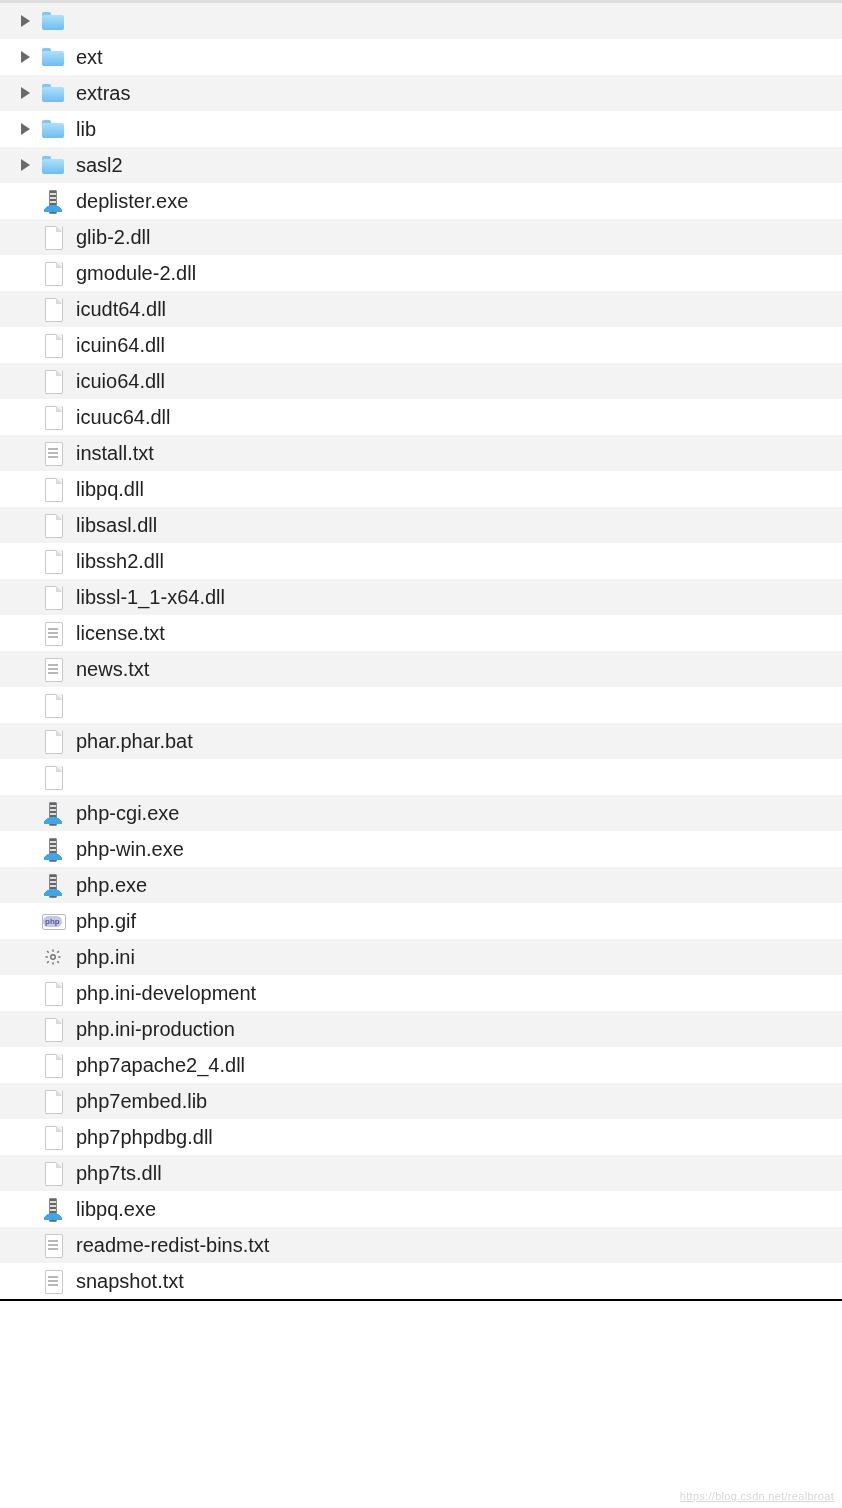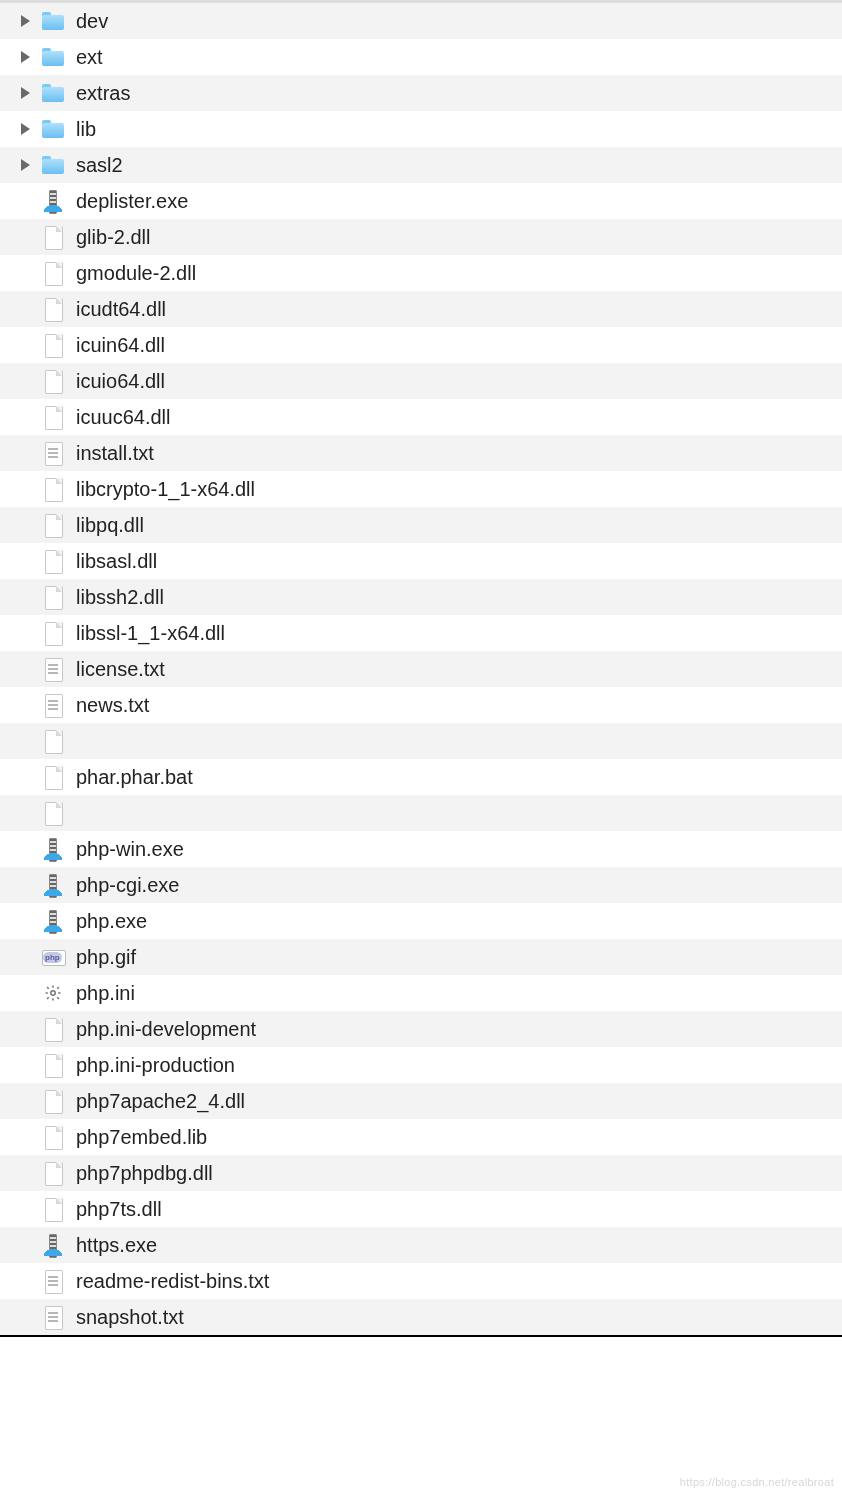--- a/index.html
+++ b/index.html
@@ -173,37 +173,37 @@
     height: 18px;
   }
   .label {
     flex: 1;
     overflow: hidden;
     text-overflow: ellipsis;
   }
   .watermark {
     position: absolute;
     right: 8px;
-    bottom: 20px;
+    bottom: 6px;
     font-size: 11px;
     color: #d7d7d7;
     letter-spacing: 0.3px;
     pointer-events: none;
+    text-decoration: underline;
   }
 </style>
 </head>
 <body>
 
 <div class="panel" id="tree">
     <div class="row">
       <span class="arrow-slot">
         <span class="disclosure"></span>
       </span>
       <span class="icon icon-folder"></span>
-      <span class="label">dev</span>
     </div>
     <div class="row">
       <span class="arrow-slot">
         <span class="disclosure"></span>
       </span>
       <span class="icon icon-folder"></span>
       <span class="label">ext</span>
     </div>
     <div class="row">
       <span class="arrow-slot">
@@ -262,25 +262,20 @@
       <span class="label">icuuc64.dll</span>
     </div>
     <div class="row">
       <span class="arrow-slot"></span>
       <span class="icon icon-text"></span>
       <span class="label">install.txt</span>
     </div>
     <div class="row">
       <span class="arrow-slot"></span>
       <span class="icon icon-file"></span>
-      <span class="label">libcrypto-1_1-x64.dll</span>
-    </div>
-    <div class="row">
-      <span class="arrow-slot"></span>
-      <span class="icon icon-file"></span>
       <span class="label">libpq.dll</span>
     </div>
     <div class="row">
       <span class="arrow-slot"></span>
       <span class="icon icon-file"></span>
       <span class="label">libsasl.dll</span>
     </div>
     <div class="row">
       <span class="arrow-slot"></span>
       <span class="icon icon-file"></span>
@@ -310,26 +305,26 @@
       <span class="icon icon-file"></span>
       <span class="label">phar.phar.bat</span>
     </div>
     <div class="row">
       <span class="arrow-slot"></span>
       <span class="icon icon-file"></span>
     </div>
     <div class="row">
       <span class="arrow-slot"></span>
       <span class="icon icon-exe"></span>
+      <span class="label">php-cgi.exe</span>
+    </div>
+    <div class="row">
+      <span class="arrow-slot"></span>
+      <span class="icon icon-exe"></span>
       <span class="label">php-win.exe</span>
-    </div>
-    <div class="row">
-      <span class="arrow-slot"></span>
-      <span class="icon icon-exe"></span>
-      <span class="label">php-cgi.exe</span>
     </div>
     <div class="row">
       <span class="arrow-slot"></span>
       <span class="icon icon-exe"></span>
       <span class="label">php.exe</span>
     </div>
     <div class="row">
       <span class="arrow-slot"></span>
       <span class="icon icon-gif"></span>
       <span class="label">php.gif</span>
@@ -370,21 +365,21 @@
       <span class="label">php7phpdbg.dll</span>
     </div>
     <div class="row">
       <span class="arrow-slot"></span>
       <span class="icon icon-file"></span>
       <span class="label">php7ts.dll</span>
     </div>
     <div class="row">
       <span class="arrow-slot"></span>
       <span class="icon icon-exe"></span>
-      <span class="label">https.exe</span>
+      <span class="label">libpq.exe</span>
     </div>
     <div class="row">
       <span class="arrow-slot"></span>
       <span class="icon icon-text"></span>
       <span class="label">readme-redist-bins.txt</span>
     </div>
     <div class="row">
       <span class="arrow-slot"></span>
       <span class="icon icon-text"></span>
       <span class="label">snapshot.txt</span>

